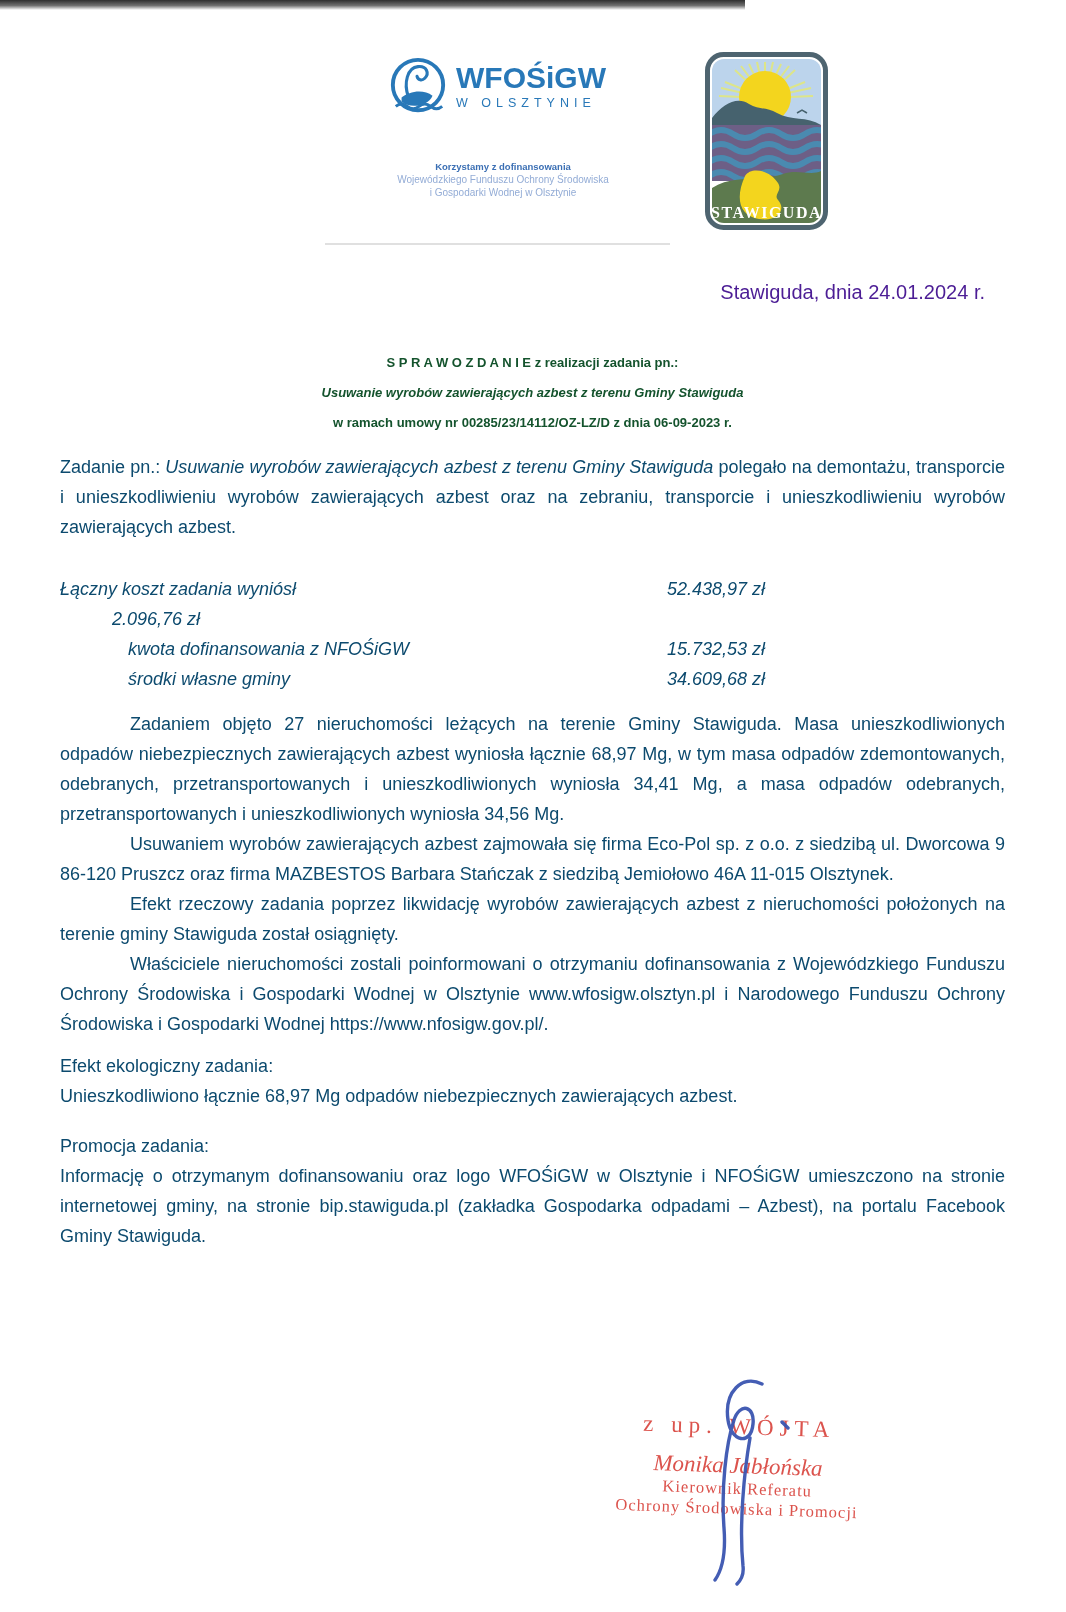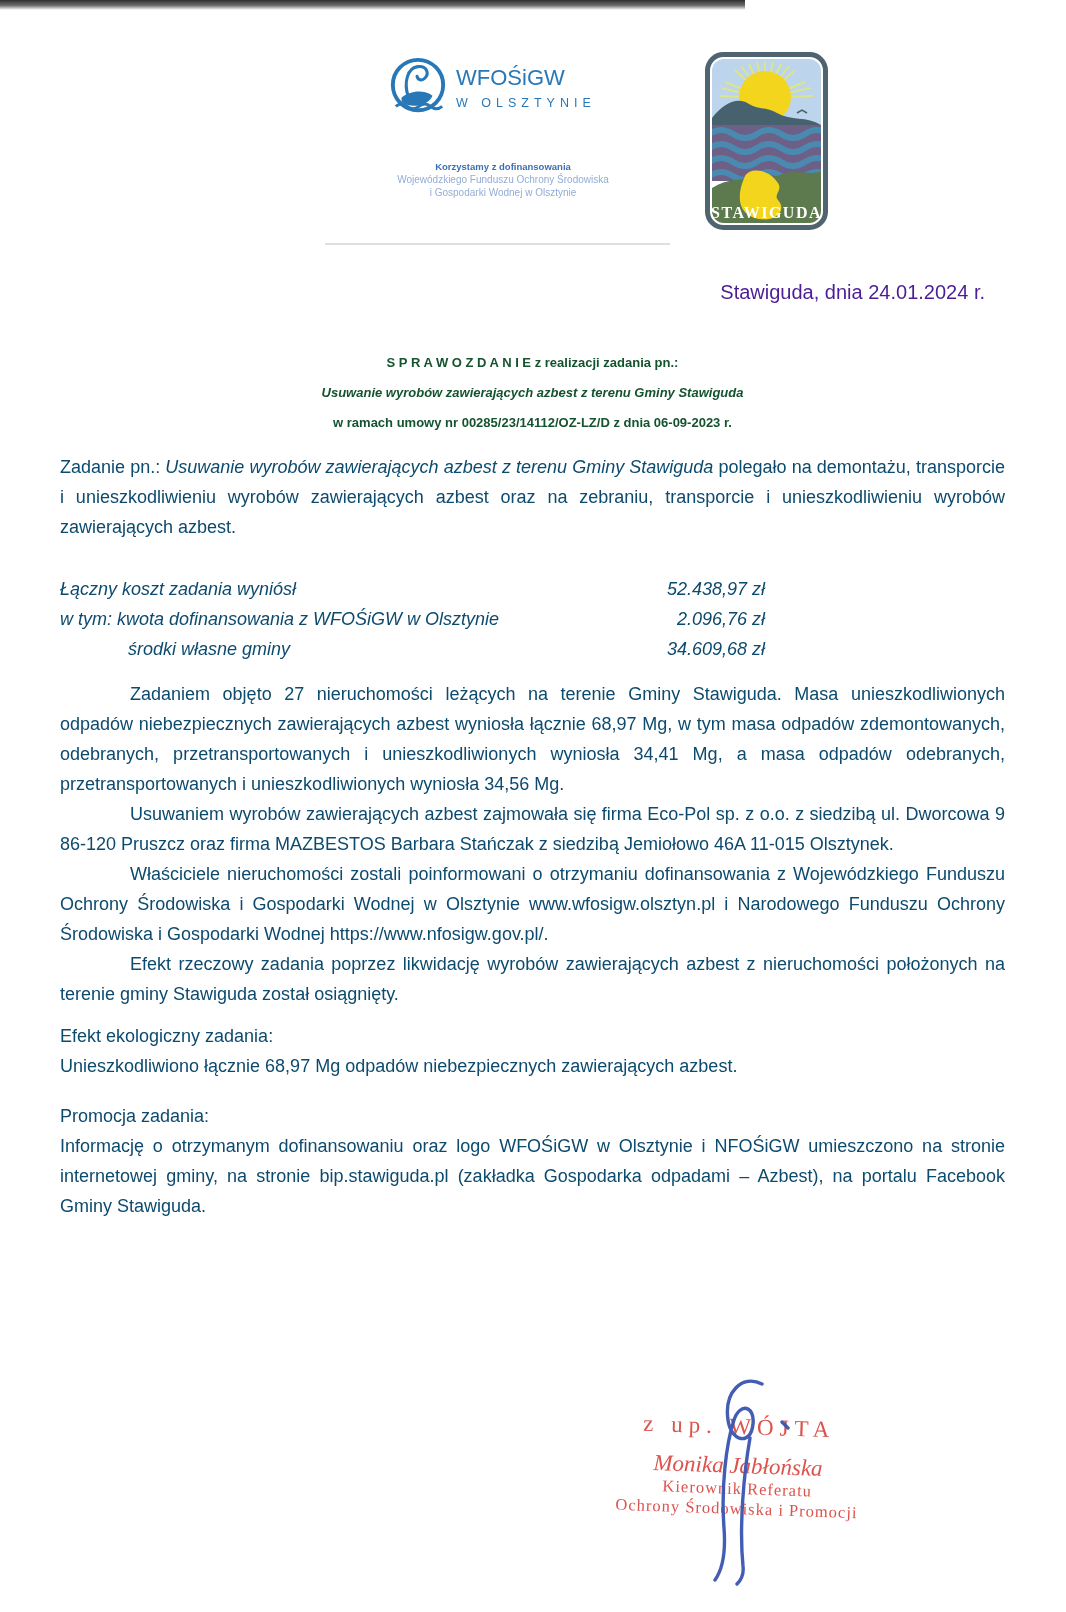--- a/index.html
+++ b/index.html
@@ -15,21 +15,21 @@
   
   .header { position:absolute; top:0; left:0; right:0; height:330px; }
 
   .logo-nfosigw { position:absolute; left:120px; top:101px; width:128px; text-align:center; }
   .logo-nfosigw .nfosigw-label { font-size:28px; letter-spacing:-0.5px; color:#3f443f; margin-top:1px; }
 
   .logo-wfosigw { position:absolute; left:388px; top:55px; width:230px; }
   .wfosigw-top { display:flex; align-items:center; }
   .wfosigw-bird { flex:0 0 auto; }
   .wfosigw-names { margin-left:8px; }
-  .wfosigw-name { font-size:22px; font-weight:normal; color:#2878b8; letter-spacing:0; line-height:30px; }
+  .wfosigw-name { font-size:30px; font-weight:bold; color:#2878b8; letter-spacing:0; line-height:30px;text-align:right; }
   .wfosigw-sub { font-size:12.5px; color:#2878b8; letter-spacing:5px; margin-top:3px; }
   .wfosigw-caption { position:absolute; left:5px; top:105px; width:220px; text-align:center; line-height:13px; }
   .cap-bold { font-size:9.5px; font-weight:bold; color:#3b6fb4; }
   .cap-light { font-size:10px; color:#93acd6; }
 
   .logo-stawiguda { position:absolute; left:705px; top:52px; }
 
   .dateline { position:absolute; top:281px; right:81px; font-size:20px; color:#4c1d95; }
 
   
@@ -150,34 +150,37 @@
   <div class="doc-body">
 
     <p class="para"><span>Zadanie pn.: </span><span class="italic">Usuwanie wyrobów zawierających azbest z terenu Gminy Stawiguda</span><span> polegało na demontażu, transporcie i unieszkodliwieniu wyrobów zawierających azbest oraz na zebraniu, transporcie i unieszkodliwieniu wyrobów zawierających azbest.</span></p>
 
     <div class="costs">
       <div class="cost-row">
         <span class="cost-label">Łączny koszt zadania wyniósł</span>
         <span class="cost-amount">52.438,97 zł</span>
       </div>
       <div class="cost-row">
-        <span class="cost-label">w tym: kwota dofinansowania z WFOŚiGW w Olsztynie</span>
         <span class="cost-amount">2.096,76 zł</span>
+      </div>
+      <div class="cost-row">
+        <span class="cost-label indent2">kwota dofinansowania z NFOŚiGW</span>
+        <span class="cost-amount">15.732,53 zł</span>
       </div>
       <div class="cost-row">
         <span class="cost-label indent2">środki własne gminy</span>
         <span class="cost-amount">34.609,68 zł</span>
       </div>
     </div>
 
     <div class="para-group">
       <p class="para indent">Zadaniem objęto 27 nieruchomości leżących na terenie Gminy Stawiguda. Masa unieszkodliwionych odpadów niebezpiecznych zawierających azbest wyniosła łącznie 68,97 Mg, w tym masa odpadów zdemontowanych, odebranych, przetransportowanych i unieszkodliwionych wyniosła 34,41 Mg, a masa odpadów odebranych, przetransportowanych i unieszkodliwionych wyniosła 34,56 Mg.</p>
       <p class="para indent">Usuwaniem wyrobów zawierających azbest zajmowała się firma Eco-Pol sp. z o.o. z siedzibą ul. Dworcowa 9 86-120 Pruszcz oraz firma MAZBESTOS Barbara Stańczak z siedzibą Jemiołowo 46A 11-015 Olsztynek.</p>
+      <p class="para indent">Efekt rzeczowy zadania poprzez likwidację wyrobów zawierających azbest z nieruchomości położonych na terenie gminy Stawiguda został osiągnięty.</p>
       <p class="para indent">Właściciele nieruchomości zostali poinformowani o otrzymaniu dofinansowania z Wojewódzkiego Funduszu Ochrony Środowiska i Gospodarki Wodnej w Olsztynie www.wfosigw.olsztyn.pl i Narodowego Funduszu Ochrony Środowiska i Gospodarki Wodnej https://www.nfosigw.gov.pl/.</p>
-      <p class="para indent">Efekt rzeczowy zadania poprzez likwidację wyrobów zawierających azbest z nieruchomości położonych na terenie gminy Stawiguda został osiągnięty.</p>
     </div>
 
     <div class="eco-block">
       <p class="plain">Efekt ekologiczny zadania:</p>
       <p class="plain">Unieszkodliwiono łącznie 68,97 Mg odpadów niebezpiecznych zawierających azbest.</p>
     </div>
 
     <div class="promo-block">
       <p class="plain">Promocja zadania:</p>
       <p class="para">Informację o otrzymanym dofinansowaniu oraz logo WFOŚiGW w Olsztynie i NFOŚiGW umieszczono na stronie internetowej gminy, na stronie bip.stawiguda.pl (zakładka Gospodarka odpadami – Azbest), na portalu Facebook Gminy Stawiguda.</p>

